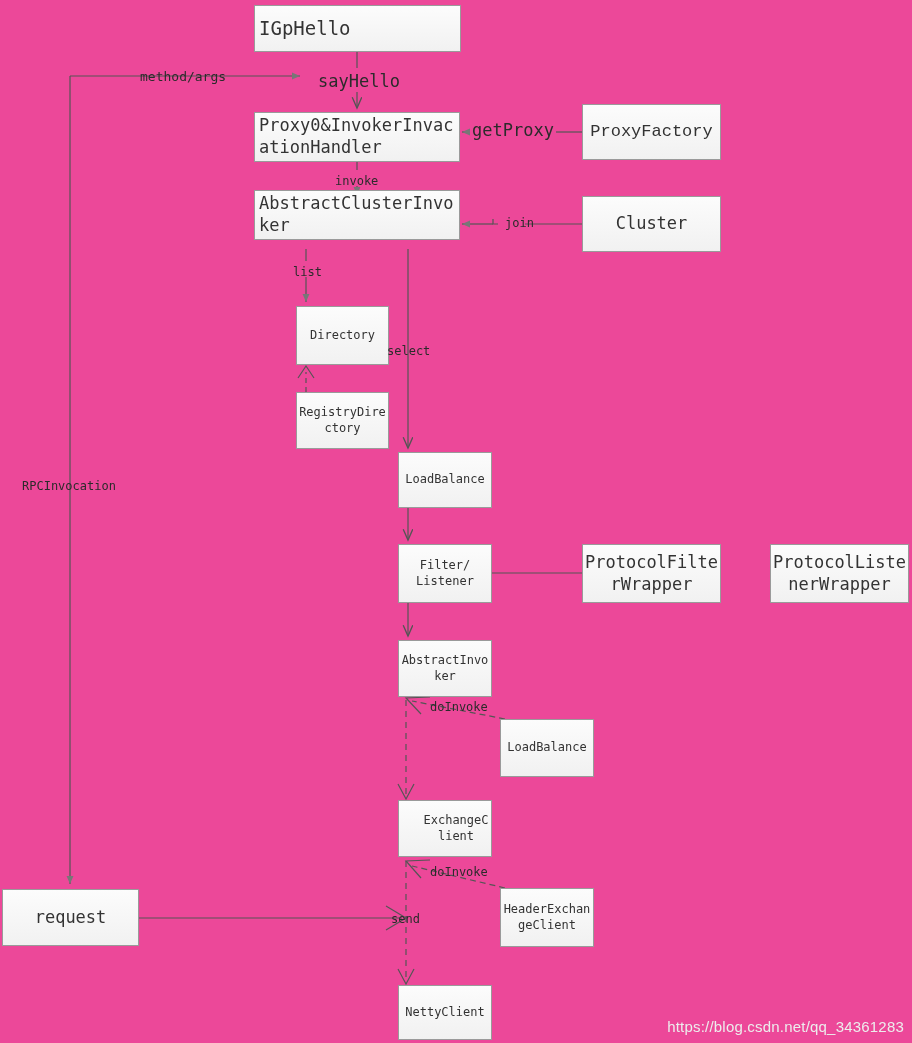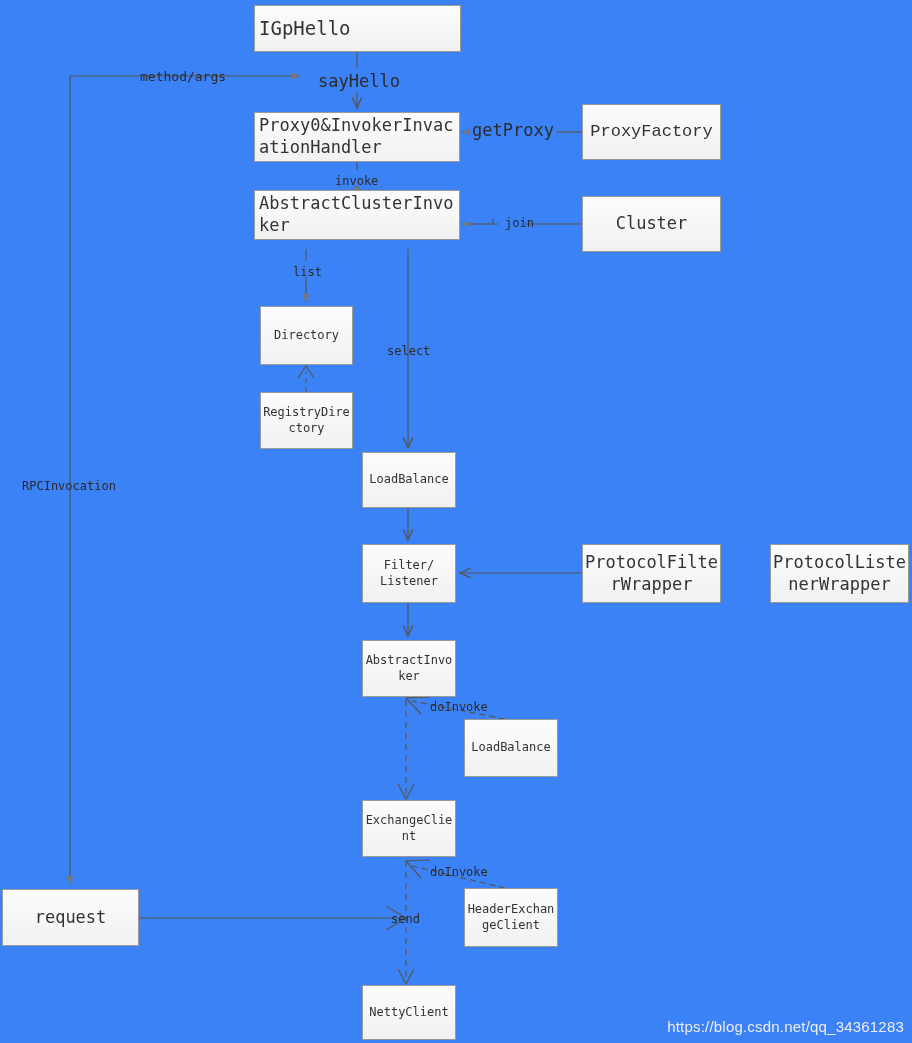--- a/index.html
+++ b/index.html
@@ -7,21 +7,21 @@
     padding: 0;
     background: #ffffff;
   }
   body {
     font-family: "DejaVu Sans Mono", monospace;
   }
   #canvas {
     position: relative;
     width: 912px;
     height: 1043px;
-    background: #3b82f6;
+    background: #ec4899;
     overflow: hidden;
   }
   svg.edges {
     position: absolute;
     left: 0;
     top: 0;
     width: 912px;
     height: 1043px;
     pointer-events: none;
   }
@@ -41,21 +41,21 @@
     white-space: pre-wrap;
     word-break: break-all;
   }
   .node.align-left {
     justify-content: flex-start;
     text-align: left;
     padding-left: 4px;
   }
   .fs-big { font-size: 19px; }
   .fs-mid { font-size: 17px; }
-  .fs-small { font-size: 12px; }
+  .fs-small { font-size: 12px; margin-left: 36px; }
   .edge-label {
     position: absolute;
     color: #2b2b2b;
     font-family: "DejaVu Sans Mono", monospace;
     white-space: nowrap;
     background: transparent;
   }
   .el-13 { font-size: 13px; }
   .el-12 { font-size: 12px; }
   .el-17 { font-size: 17px; }
@@ -140,21 +140,21 @@
   <div class="node fs-big align-left" style="left:254px; top:5px;   width:207px; height:47px;"><span>IGpHello</span></div>
   <div class="node fs-mid align-left" style="left:254px; top:112px; width:206px; height:50px;"><span>Proxy0&amp;InvokerInvacationHandler</span></div>
   <div class="node fs-mid align-left" style="left:254px; top:190px; width:206px; height:50px;"><span>AbstractClusterInvoker</span></div>
   <div class="node fs-small" style="left:260px; top:306px; width:93px;  height:59px;"><span>Directory</span></div>
   <div class="node fs-small" style="left:260px; top:392px; width:93px;  height:57px;"><span>RegistryDirectory</span></div>
   <div class="node fs-small" style="left:362px; top:452px; width:94px;  height:56px;"><span>LoadBalance</span></div>
   <div class="node fs-small" style="left:362px; top:544px; width:94px;  height:59px;"><span>Filter/
 Listener</span></div>
   <div class="node fs-small" style="left:362px; top:640px; width:94px;  height:57px;"><span>AbstractInvoker</span></div>
   <div class="node fs-small" style="left:464px; top:719px; width:94px;  height:58px;"><span>LoadBalance</span></div>
-  <div class="node fs-small" style="left:362px; top:800px; width:94px;  height:57px;"><span>ExchangeClient</span></div>
+  <div class="node fs-small" style="left:362px; top:800px; width:94px;  height:57px;padding-left:22px;"><span>ExchangeClient</span></div>
   <div class="node fs-small" style="left:464px; top:888px; width:94px;  height:59px;"><span>HeaderExchangeClient</span></div>
   <div class="node fs-small" style="left:362px; top:985px; width:94px;  height:55px;"><span>NettyClient</span></div>
   <div class="node fs-mid" style="left:582px; top:104px; width:139px; height:56px;font-family:Liberation Mono, monospace;"><span>ProxyFactory</span></div>
   <div class="node fs-mid" style="left:582px; top:196px; width:139px; height:56px;"><span>Cluster</span></div>
   <div class="node fs-mid" style="left:582px; top:544px; width:139px; height:59px;align-items:center;"><span>ProtocolFilterWrapper</span></div>
   <div class="node fs-mid" style="left:770px; top:544px; width:139px; height:59px;"><span>ProtocolListenerWrapper</span></div>
   <div class="node fs-mid" style="left:2px;   top:889px; width:137px; height:57px;"><span>request</span></div>
 
   <div class="edge-label el-13" style="left:140px; top:69px;">method/args</div>
   <div class="edge-label el-17" style="left:318px; top:71px;">sayHello</div>

